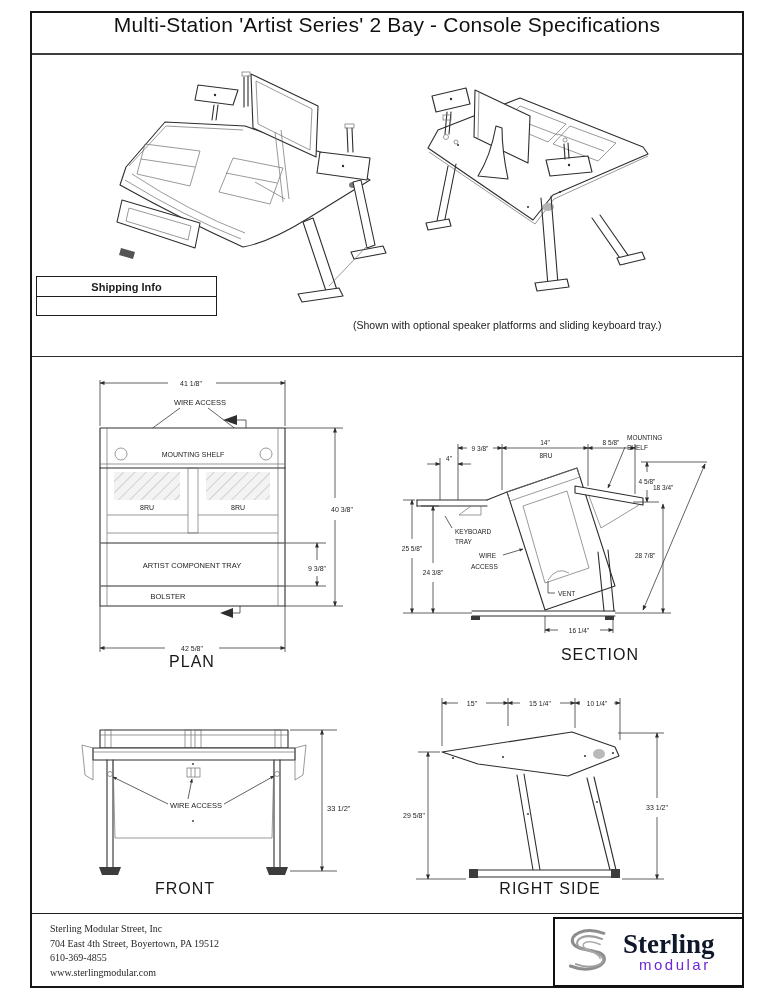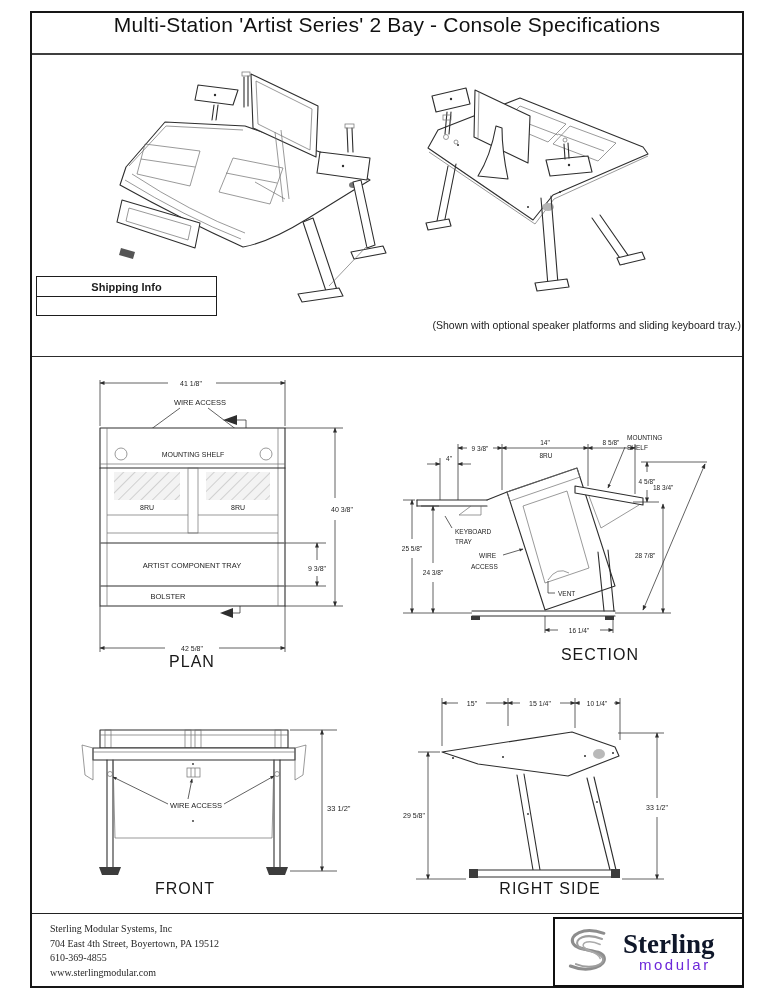--- a/index.html
+++ b/index.html
@@ -6,21 +6,21 @@
   html,body{background:#fff}
   body{width:773px;height:1000px;position:relative;overflow:hidden;font-family:"Liberation Sans",sans-serif;color:#1c1c1c}
   .frame{position:absolute;left:30px;top:11px;width:714px;height:977px;border:2.5px solid #161616;background:#fff}
   .title-bar{position:absolute;left:32px;top:13px;width:710px;height:42px;border-bottom:2px solid #3f3f3f;display:flex;align-items:flex-start;justify-content:center}
   .title-bar h1{font-size:21px;font-weight:500;color:#101010;letter-spacing:.2px;font-family:"Liberation Sans",sans-serif}
   .divider{position:absolute;left:32px;width:710px;border-top:1.5px solid #2c2c2c}
   .drawing{position:absolute}
   .ship-box{position:absolute;left:36px;top:276px;width:181px;height:40px;border:1.6px solid #1d1d1d;background:#fff}
   .ship-box .hd{height:20px;border-bottom:1.6px solid #1d1d1d;display:flex;align-items:center;justify-content:center;font-size:11px;font-weight:600}
   .ship-box .bd{padding-top:3px;text-align:center;font-size:10.5px;line-height:1.45}
-  .iso-caption{position:absolute;left:345px;top:319px;width:396px;text-align:right;font-size:10.5px;color:#222}
+  .iso-caption{position:absolute;left:353px;top:319px;width:396px;text-align:left;font-size:10.5px;color:#222}
   .footer-line{position:absolute;left:32px;top:913px;width:710px;border-top:1.5px solid #222}
   .company{position:absolute;left:50px;top:922px;font-family:"Liberation Serif",serif;font-size:10px;line-height:1.45;color:#272727}
   .logo-box{position:absolute;left:553px;top:917px;width:191px;height:70px;border:2px solid #101010;background:#fff;display:flex;align-items:center;padding:3px 6px}
   .logo-text{margin-left:6px}
   .logo-name{font-family:Liberation Serif, serif;font-weight:700;font-size:27px;color:#0f172a;line-height:1}
   .logo-sub{margin-top:-2px;margin-left:16px;font-size:15px;font-weight:400;letter-spacing:2.5px;color:#6d28d9}
   svg text{font-family:"Liberation Sans",sans-serif;fill:#1c1c1c}
   .t65{font-size:6.5px}.t7{font-size:7px}.t75{font-size:7.5px}
   .vlabel{font-size:16px;letter-spacing:1px;fill:#181818;font-weight:500}
   .ln{stroke:#2e2e2e;stroke-width:1.1;fill:none;stroke-linejoin:round;stroke-linecap:round}
@@ -410,21 +410,21 @@
     <line class="dim" x1="222" y1="189" x2="264" y2="189"></line>
     <line class="dim ms" x1="257" y1="43" x2="257" y2="108"></line>
     <line class="dim me" x1="257" y1="127" x2="257" y2="189"></line>
     <text class="t7" text-anchor="middle" x="257" y="120">33 1/2"</text>
   </g>
   <text class="vlabel" text-anchor="middle" x="150" y="204">RIGHT SIDE</text>
 </svg>
 
 <div class="footer-line"></div>
 <div class="company">
-  <div>Sterling Modular Systems, Inc</div>
+  <div>Sterling Modular Street, Inc</div>
   <div>704 East 4th Street, Boyertown, PA 19512</div>
   <div>610-369-4855</div>
   <div>www.sterlingmodular.com</div>
 </div>
 <div class="logo-box">
   <svg width="56" height="56" viewBox="0 0 60 60">
     <g fill="none" stroke="#8d8d8d" stroke-width="3.2" stroke-linecap="round">
       <path d="M46,10 C24,2 8,12 13,21 C18,30 42,26 46,35 C50,45 30,53 10,45"></path>
       <path d="M44,16 C26,9 14,16 18,23 C22,30 42,28 45,37 C47,44 32,49 16,43" stroke-width="2.2" stroke="#9e9e9e"></path>
       <path d="M42,22 C30,16 22,20 24,24 C27,29 40,30 42,37" stroke-width="1.6" stroke="#ababab"></path>

